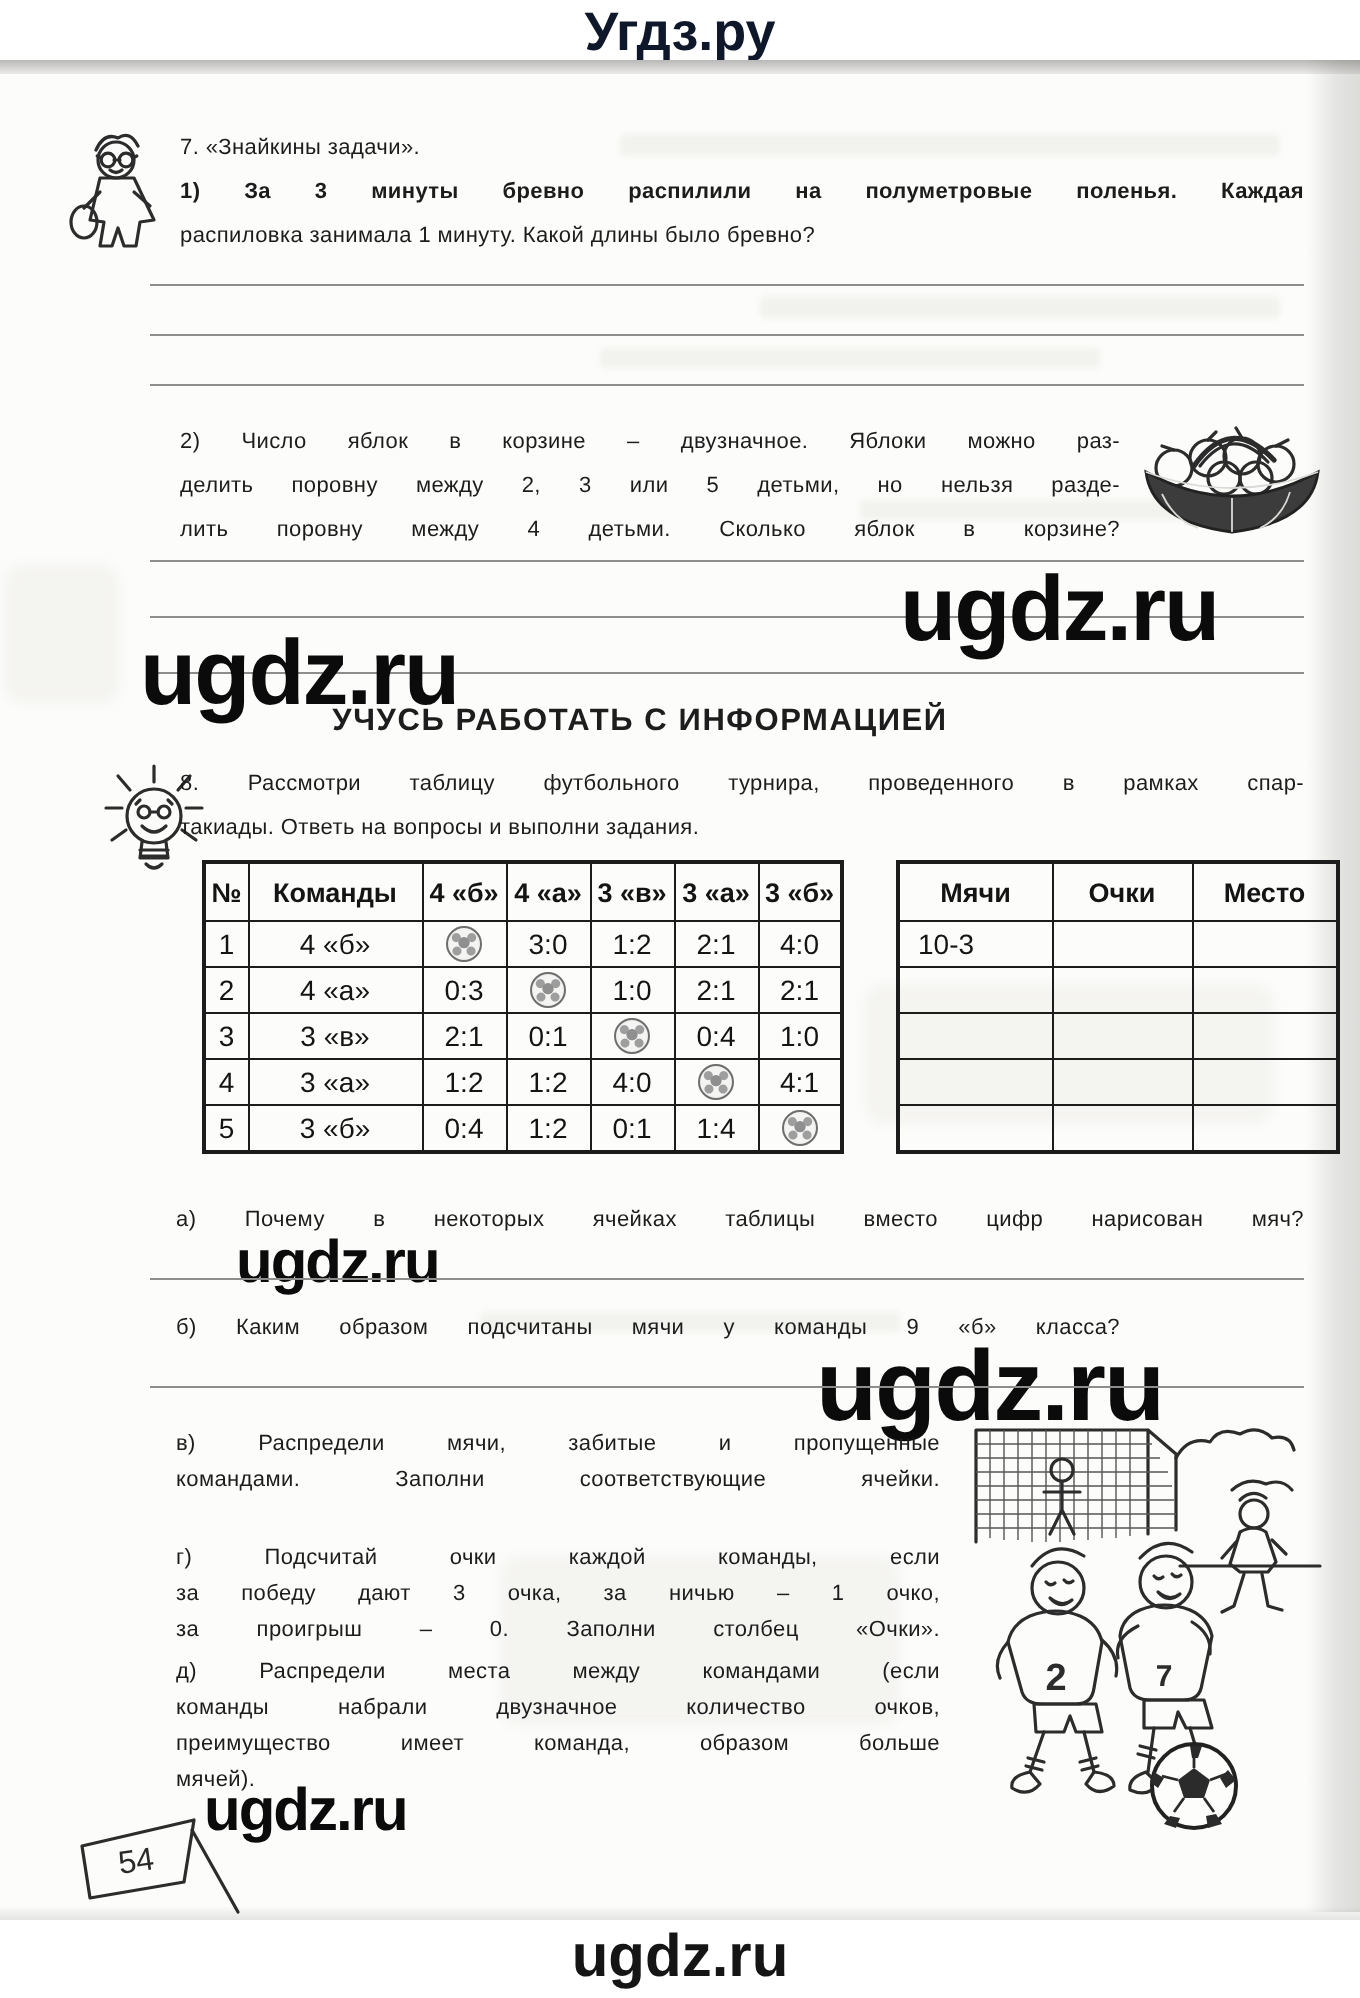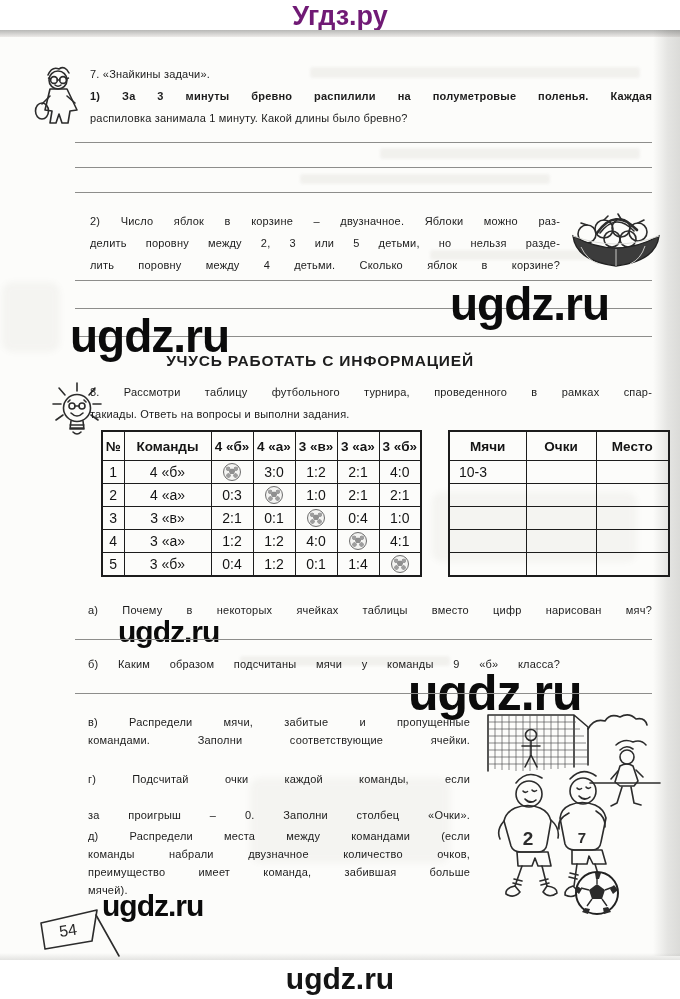--- a/index.html
+++ b/index.html
@@ -10,21 +10,21 @@
   .page{left:0;top:30px;width:680px;height:930px;background:#fcfcfa;}
   .edge-top{left:0;top:30px;width:680px;height:7px;
             background:linear-gradient(to bottom,#b8b8b6,#eceae8);}
   .edge-right{left:653px;top:30px;width:27px;height:926px;
               background:linear-gradient(to right,rgba(0,0,0,0),rgba(70,70,65,.13) 55%,rgba(70,70,65,.18));}
   .edge-bottom{left:0;top:953px;width:680px;height:7px;
                background:linear-gradient(to bottom,rgba(0,0,0,0),rgba(80,80,75,.14));}
   
   .tline{position:absolute;font-size:11px;line-height:20px;color:#1c1c1c;letter-spacing:.2px;}
   .just{text-align:justify;text-align-last:justify;}
-  .site-title{left:0;right:0;top:1px;text-align:center;font-size:27px;font-weight:700;color:#701a75;}
+  .site-title{left:0;right:0;top:1px;text-align:center;font-size:27px;font-weight:700;color:#0f172a;}
   .sec-head{left:0;right:40px;top:352px;text-align:center;font-size:15.5px;font-weight:700;letter-spacing:.8px;}
   
   .rule{position:absolute;left:75px;width:577px;height:1px;background:#8d8d8b;}
   
   .wm{position:absolute;font-weight:700;color:#0b0b0b;letter-spacing:-1px;line-height:1;}
   
   table.tbl{position:absolute;border-collapse:collapse;table-layout:fixed;background:transparent;}
   .tbl th,.tbl td{border:1px solid #1c1c1c;padding:0;font-size:14px;text-align:center;vertical-align:middle;
                   color:#141414;overflow:hidden;white-space:nowrap;}
   .tbl{border:2px solid #1c1c1c;}
@@ -249,25 +249,26 @@
   <div class="rule" style="top:639px;"></div>
 
   <div class="tline just" style="left:88px;top:654px;width:472px;">б) Каким образом подсчитаны мячи у команды 9 «б» класса?</div>
   <div class="wm" style="left:408px;top:668px;font-size:50px;">ugdz.ru</div>
   <div class="rule" style="top:693px;"></div>
 
   <div class="tline just" style="left:88px;top:712px;width:382px;">в) Распредели мячи, забитые и пропущенные</div>
   <div class="tline just" style="left:88px;top:730px;width:382px;">командами. Заполни соответствующие ячейки.</div>
 
   <div class="tline just" style="left:88px;top:769px;width:382px;">г) Подсчитай очки каждой команды, если</div>
+  <div class="tline just" style="left:88px;top:787px;width:382px;">за победу дают 3 очка, за ничью – 1 очко,</div>
   <div class="tline just" style="left:88px;top:805px;width:382px;">за проигрыш – 0. Заполни столбец «Очки».</div>
 
   <div class="tline just" style="left:88px;top:826px;width:382px;">д) Распредели места между командами (если</div>
   <div class="tline just" style="left:88px;top:844px;width:382px;">команды набрали двузначное количество очков,</div>
-  <div class="tline just" style="left:88px;top:862px;width:382px;">преимущество имеет команда, забившая больше</div>
+  <div class="tline just" style="left:88px;top:862px;width:382px;">преимущество имеет команда, образом больше</div>
   <div class="tline" style="left:88px;top:880px;">мячей).</div>
 
   <svg class="abs" style="left:470px;top:693px;" width="192" height="232" viewBox="0 0 192 232">
 
     <g class="doodle" stroke-width="2.6">
       <path d="M18 22 H104 M18 22 V78 M104 22 V74 M104 22 L118 34 L118 72"></path>
     </g>
     <g class="thin" fill="none">
       <path d="M25 22 V76 M32 22 V77 M39 22 V77 M46 22 V78 M53 22 V78 M60 22 V78 M67 22 V77 M74 22 V77 M81 22 V76 M88 22 V76 M95 22 V75"></path>
       <path d="M18 29 H106 M18 36 H110 M18 43 H114 M18 50 H116 M18 57 H117 M18 64 H118 M18 71 H118"></path>

